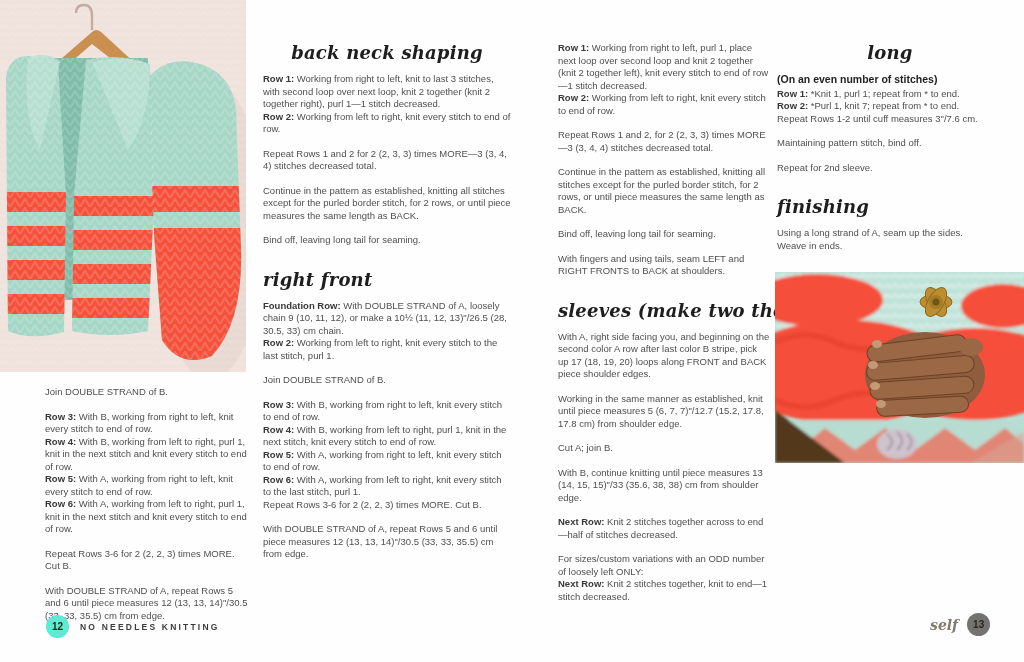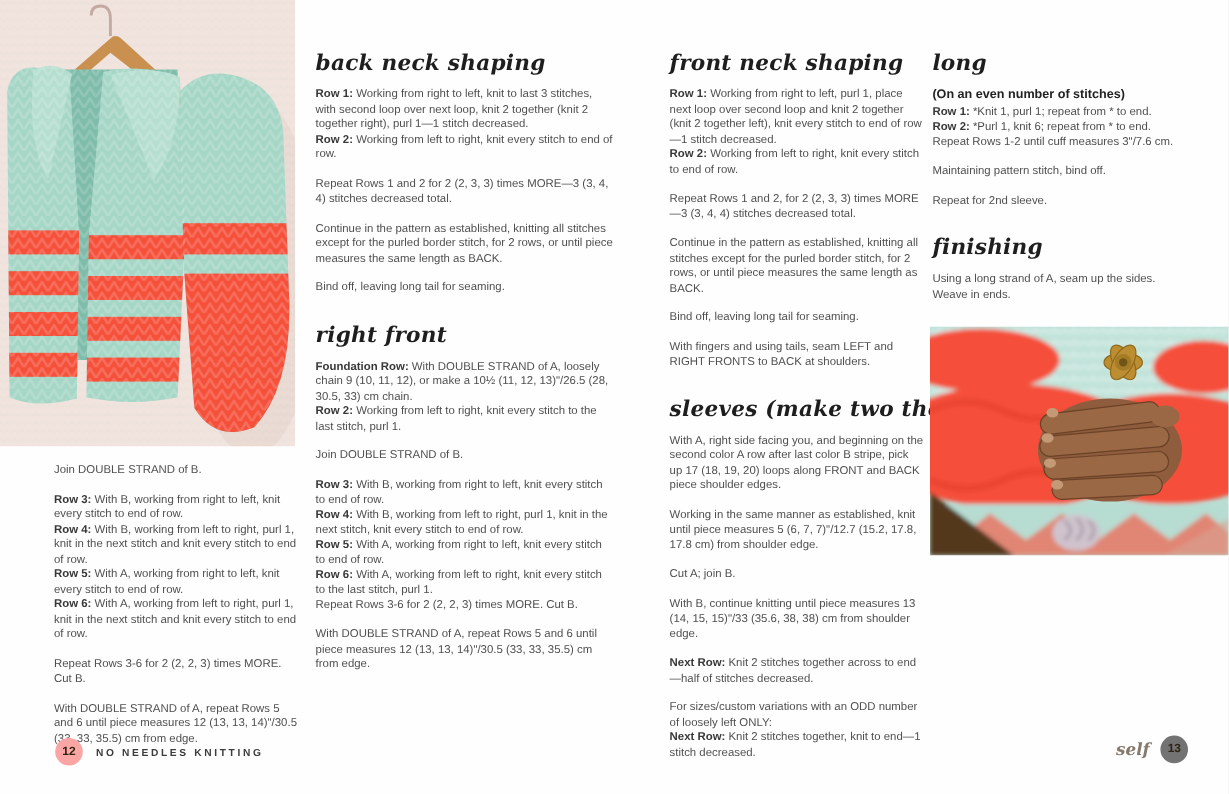--- a/index.html
+++ b/index.html
@@ -18,21 +18,21 @@
   .col1 { left: 45px;  top: 386px; width: 206px; }
   .col2 { left: 263px; top: 42px;  width: 248px; }
   .col3 { left: 558px; top: 42px;  width: 212px; }
   .col4 { left: 777px; top: 42px;  width: 226px; }
 
   .script-heading {
     font-family: "DejaVu Serif", serif; font-style: italic; font-weight: 600;
     font-size: 18px; line-height: 22px; color: #1e1e1e;
     margin: 22px 0 9px 0; white-space: nowrap; letter-spacing: 0.2px;
   }
-  .script-heading:first-child { margin-top: 0; }
+  .script-heading:first-child { margin-top: 0; text-align: center; }
   .subhead {
     font-weight: bold; font-size: 10.5px; color: #222;
     margin: 4px 0 2px 0;
   }
   .para { margin: 0; }
   .para.gap { margin-top: 12px; }
   .para .bold { font-weight: bold; color: #383838; }
 
   .footer-left {
     position: absolute; left: 46px; top: 615px;
@@ -150,41 +150,40 @@
       <p class="para"><span class="bold">Row 2: </span><span>Working from left to right, knit every stitch to the last stitch, purl 1.</span></p>
       <p class="para gap"><span>Join DOUBLE STRAND of B.</span></p>
       <p class="para gap"><span class="bold">Row 3: </span><span>With B, working from right to left, knit every stitch to end of row.</span></p>
       <p class="para"><span class="bold">Row 4: </span><span>With B, working from left to right, purl 1, knit in the next stitch, knit every stitch to end of row.</span></p>
       <p class="para"><span class="bold">Row 5: </span><span>With A, working from right to left, knit every stitch to end of row.</span></p>
       <p class="para"><span class="bold">Row 6: </span><span>With A, working from left to right, knit every stitch to the last stitch, purl 1.</span></p>
       <p class="para"><span>Repeat Rows 3-6 for 2 (2, 2, 3) times MORE. Cut B.</span></p>
       <p class="para gap"><span>With DOUBLE STRAND of A, repeat Rows 5 and 6 until piece measures 12 (13, 13, 14)"/30.5 (33, 33, 35.5) cm from edge.</span></p>
     </div>
   <div class="col col3">
-      <h3 class="script-heading">front neck shaping</h3>
       <p class="para"><span class="bold">Row 1: </span><span>Working from right to left, purl 1, place next loop over second loop and knit 2 together (knit 2 together left), knit every stitch to end of row—1 stitch decreased.</span></p>
       <p class="para"><span class="bold">Row 2: </span><span>Working from left to right, knit every stitch to end of row.</span></p>
       <p class="para gap"><span>Repeat Rows 1 and 2, for 2 (2, 3, 3) times MORE—3 (3, 4, 4) stitches decreased total.</span></p>
       <p class="para gap"><span>Continue in the pattern as established, knitting all stitches except for the purled border stitch, for 2 rows, or until piece measures the same length as BACK.</span></p>
       <p class="para gap"><span>Bind off, leaving long tail for seaming.</span></p>
       <p class="para gap"><span>With fingers and using tails, seam LEFT and RIGHT FRONTS to BACK at shoulders.</span></p>
       <h3 class="script-heading">sleeves (make two the same)</h3>
       <p class="para"><span>With A, right side facing you, and beginning on the second color A row after last color B stripe, pick up 17 (18, 19, 20) loops along FRONT and BACK piece shoulder edges.</span></p>
       <p class="para gap"><span>Working in the same manner as established, knit until piece measures 5 (6, 7, 7)"/12.7 (15.2, 17.8, 17.8 cm) from shoulder edge.</span></p>
       <p class="para gap"><span>Cut A; join B.</span></p>
       <p class="para gap"><span>With B, continue knitting until piece measures 13 (14, 15, 15)"/33 (35.6, 38, 38) cm from shoulder edge.</span></p>
       <p class="para gap"><span class="bold">Next Row: </span><span>Knit 2 stitches together across to end—half of stitches decreased.</span></p>
       <p class="para gap"><span>For sizes/custom variations with an ODD number of loosely left ONLY:</span></p>
       <p class="para"><span class="bold">Next Row: </span><span>Knit 2 stitches together, knit to end—1 stitch decreased.</span></p>
     </div>
   <div class="col col4">
       <h3 class="script-heading">long</h3>
       <p class="subhead">(On an even number of stitches)</p>
       <p class="para"><span class="bold">Row 1: </span><span>*Knit 1, purl 1; repeat from * to end.</span></p>
-      <p class="para"><span class="bold">Row 2: </span><span>*Purl 1, knit 6; repeat from * to end.</span></p>
+      <p class="para"><span class="bold">Row 2: </span><span>*Purl 1, knit 7; repeat from * to end.</span></p>
       <p class="para"><span>Repeat Rows 1-2 until cuff measures 3"/7.6 cm.</span></p>
       <p class="para gap"><span>Maintaining pattern stitch, bind off.</span></p>
       <p class="para gap"><span>Repeat for 2nd sleeve.</span></p>
       <h3 class="script-heading">finishing</h3>
       <p class="para"><span>Using a long strand of A, seam up the sides.</span></p>
       <p class="para"><span>Weave in ends.</span></p>
     </div>
 
   <div class="photo photo-right">
     <svg width="249" height="191" viewBox="0 0 249 191">
@@ -243,21 +242,21 @@
           <ellipse cx="-52" cy="-10" rx="5" ry="4"></ellipse>
           <ellipse cx="-50" cy="11" rx="5" ry="4"></ellipse>
           <ellipse cx="-44" cy="29" rx="5" ry="4"></ellipse>
         </g>
         <ellipse cx="46" cy="-28" rx="12" ry="9" fill="#9a6844"></ellipse>
       </g>
     </svg>
   </div>
 
   <div class="footer-left">
-    <div class="page-circle" style="background: #fca5a5;">12</div>
+    <div class="page-circle" style="background: #5eead4;">12</div>
     <div class="footer-book-title">NO NEEDLES KNITTING</div>
   </div>
   <div class="footer-right">
     <div class="footer-self">self</div>
     <div class="page-circle" style="background: #737373;">13</div>
   </div>
 
 </div>
 
 </body></html>

